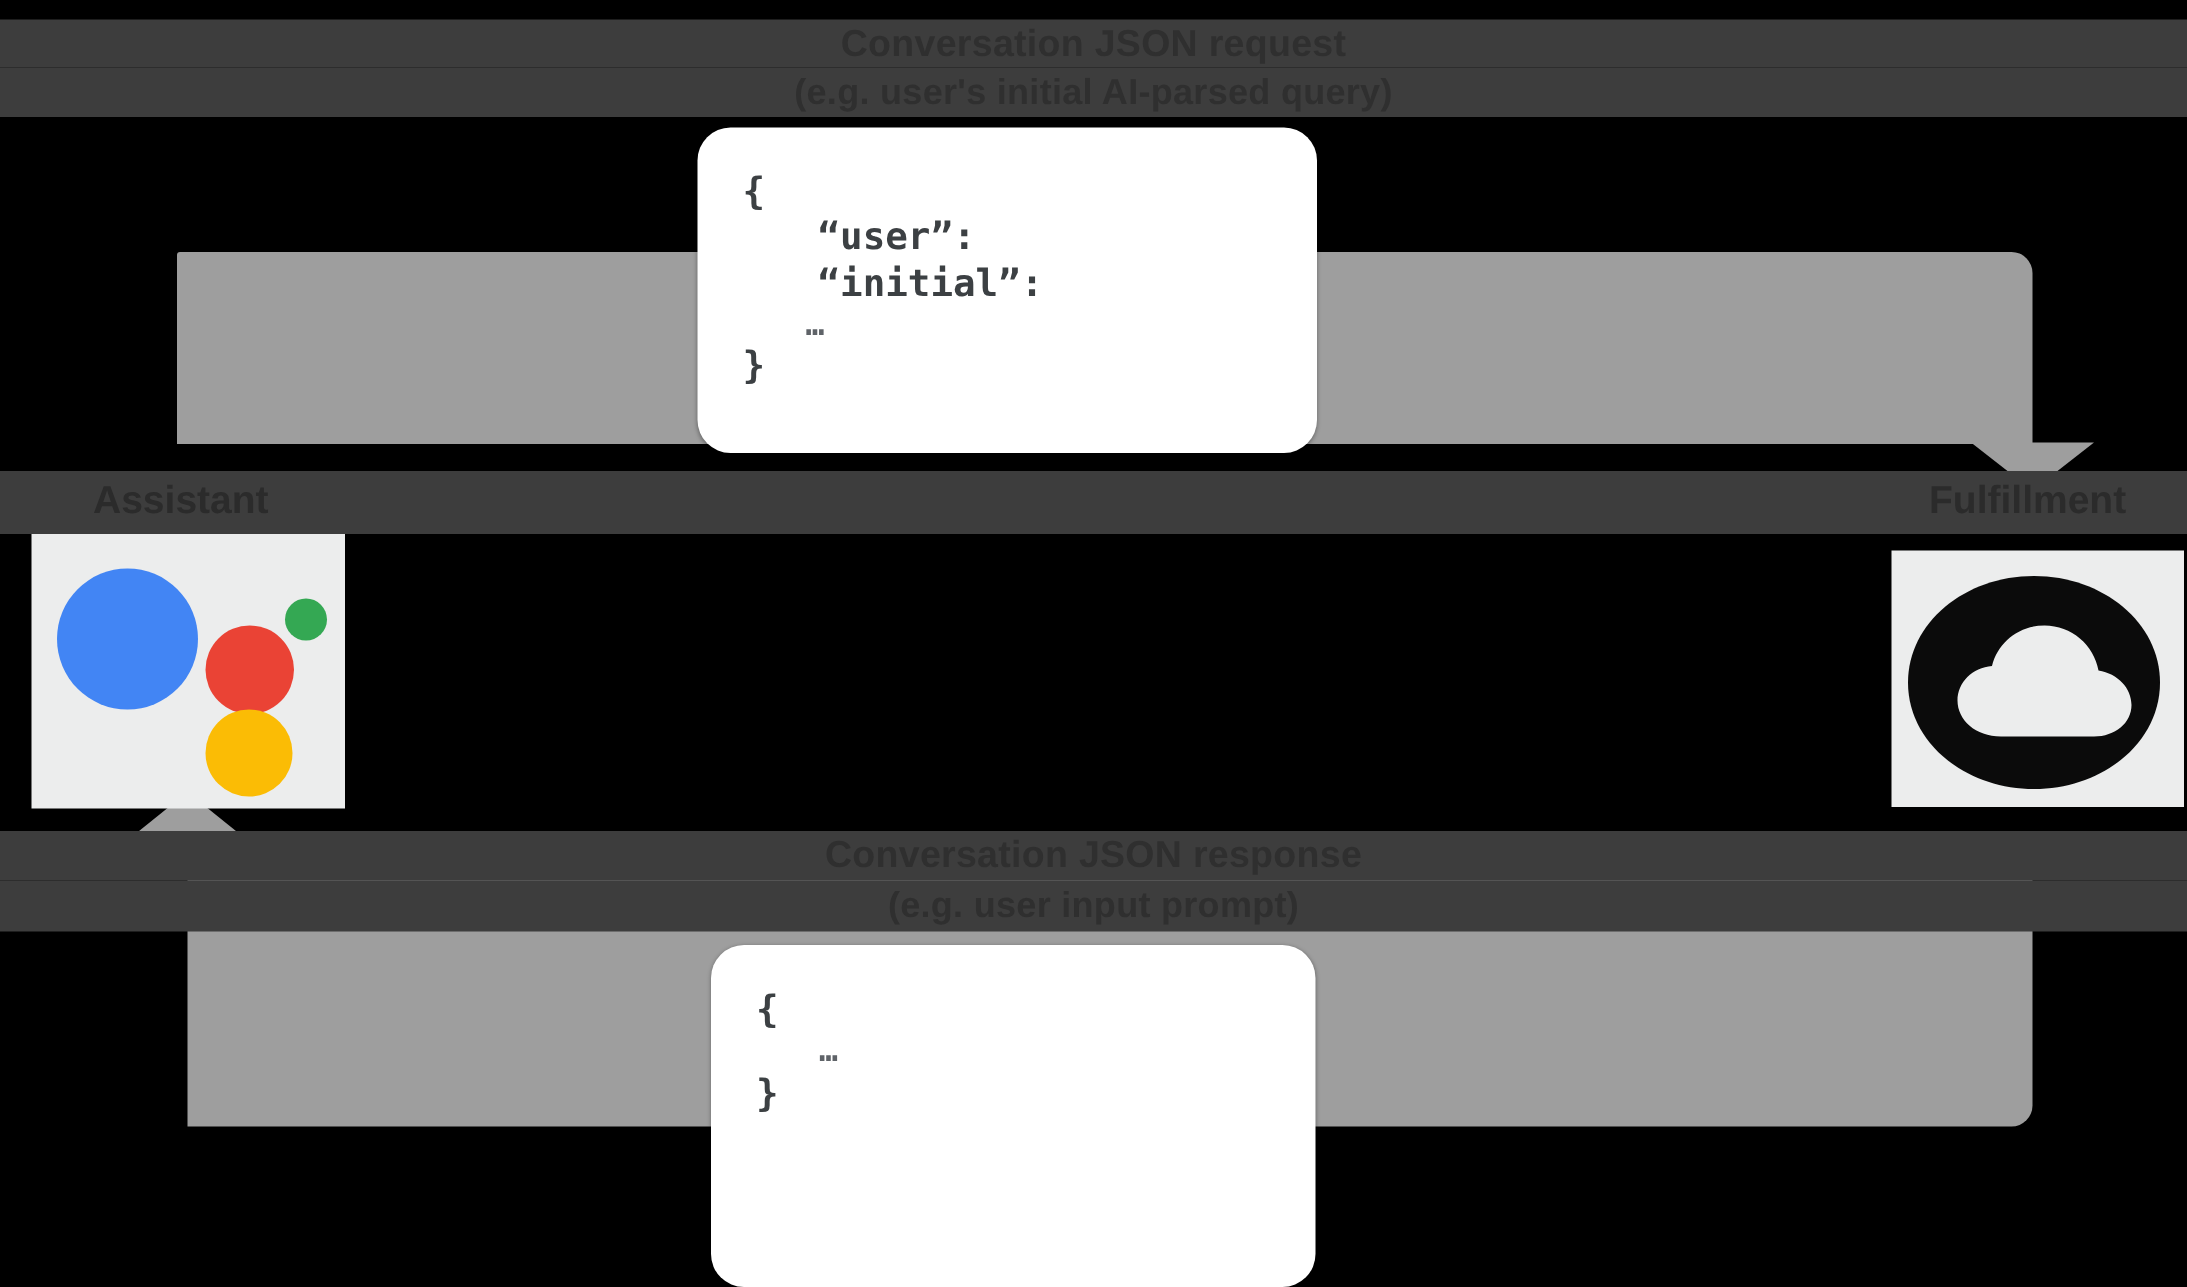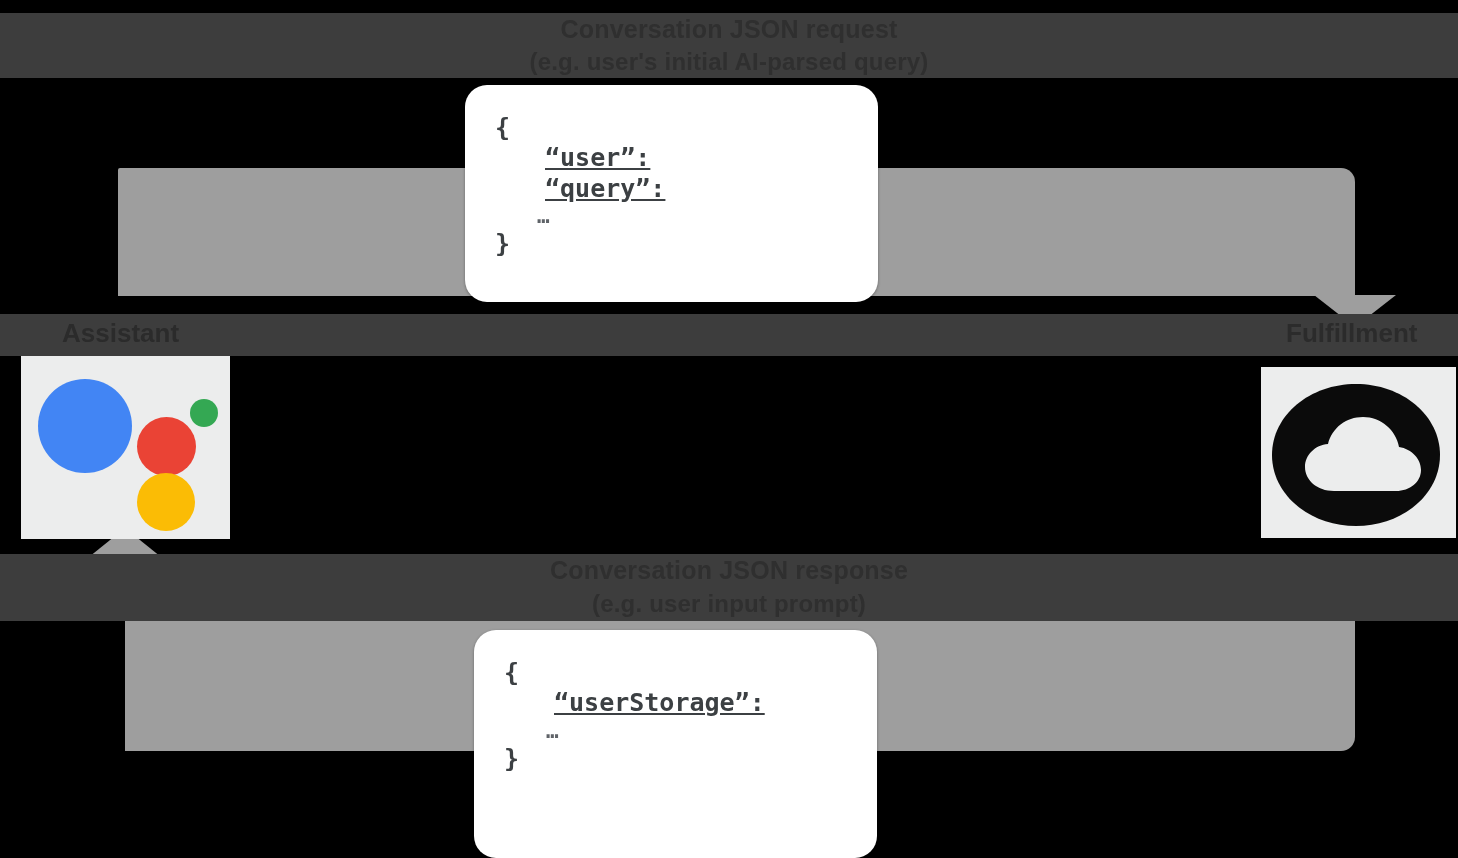--- a/index.html
+++ b/index.html
@@ -84,21 +84,21 @@
     font-family:"DejaVu Sans Mono","Liberation Mono",monospace;
     font-size:25px;
     line-height:1.21;
     color:#3c4043;
     font-weight:700;
     box-shadow:0 1px 3px rgba(0,0,0,.35);
   }
   .json-card-top{left:465px;top:85px;width:413px;height:217px;}
   .json-card-bottom{left:474px;top:630px;width:403px;height:228px;}
   .json-line{white-space:pre;}
-  .json-indent{padding-left:2.0em;text-decoration:underline;}
+  .json-indent{padding-left:2.0em;}
   .json-ellipsis{padding-left:2.0em;font-size:21px;letter-spacing:1px;color:#5f6368;}
 
   
   .icon-tile{
     position:absolute;
     background:#eceded;
     display:block;
   }
   .assistant-tile{left:21px;top:356px;width:209px;height:183px;}
   .fulfillment-tile{left:1261px;top:367px;width:195px;height:171px;}
@@ -148,25 +148,24 @@
   <div class="icon-tile fulfillment-tile"></div>
   <svg class="cloud-glyph" viewBox="0 0 168 142">
     <path d="M84 0 C130 0 168 31 168 71 C168 111 130 142 84 142 C38 142 0 111 0 71 C0 31 38 0 84 0 Z" fill="#0b0b0b"></path>
     <path d="M62 107 C45 107 33 96 33 83 C33 71 43 61 56 60 C60 44 74 33 91 33 C109 33 124 46 127 63
              C140 65 149 75 149 86 C149 98 138 107 124 107 Z" fill="#eceded"></path>
   </svg>
 
   <div class="json-card json-card-top">
     <div class="json-line">{</div>
     <div class="json-line json-indent">“user”:</div>
-    <div class="json-line json-indent">“query”:</div>
+    <div class="json-line json-indent">“initial”:</div>
     <div class="json-line json-ellipsis">…</div>
     <div class="json-line">}</div>
   </div>
 
   <div class="json-card json-card-bottom">
     <div class="json-line">{</div>
-    <div class="json-line json-indent">“userStorage”:</div>
     <div class="json-line json-ellipsis">…</div>
     <div class="json-line">}</div>
   </div>
 
 </div>
 
 </body></html>

